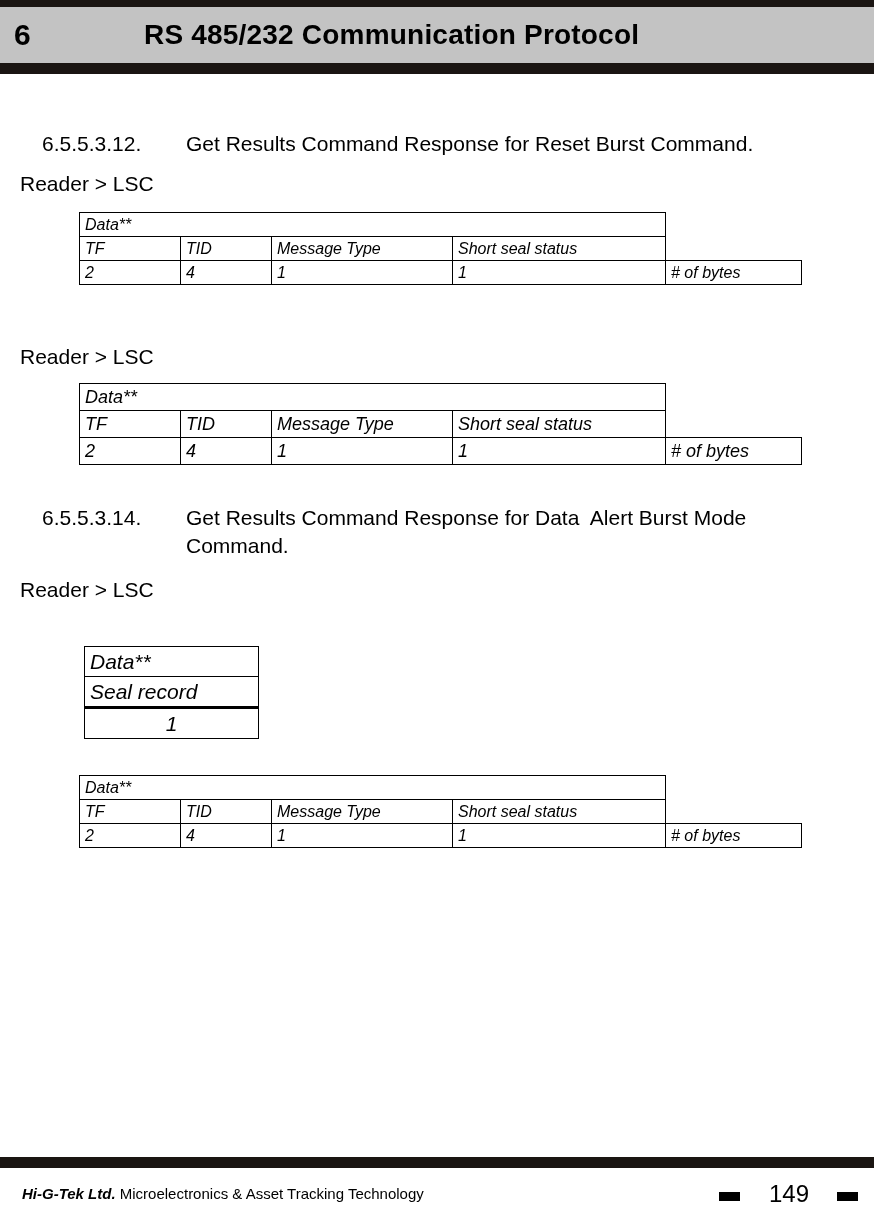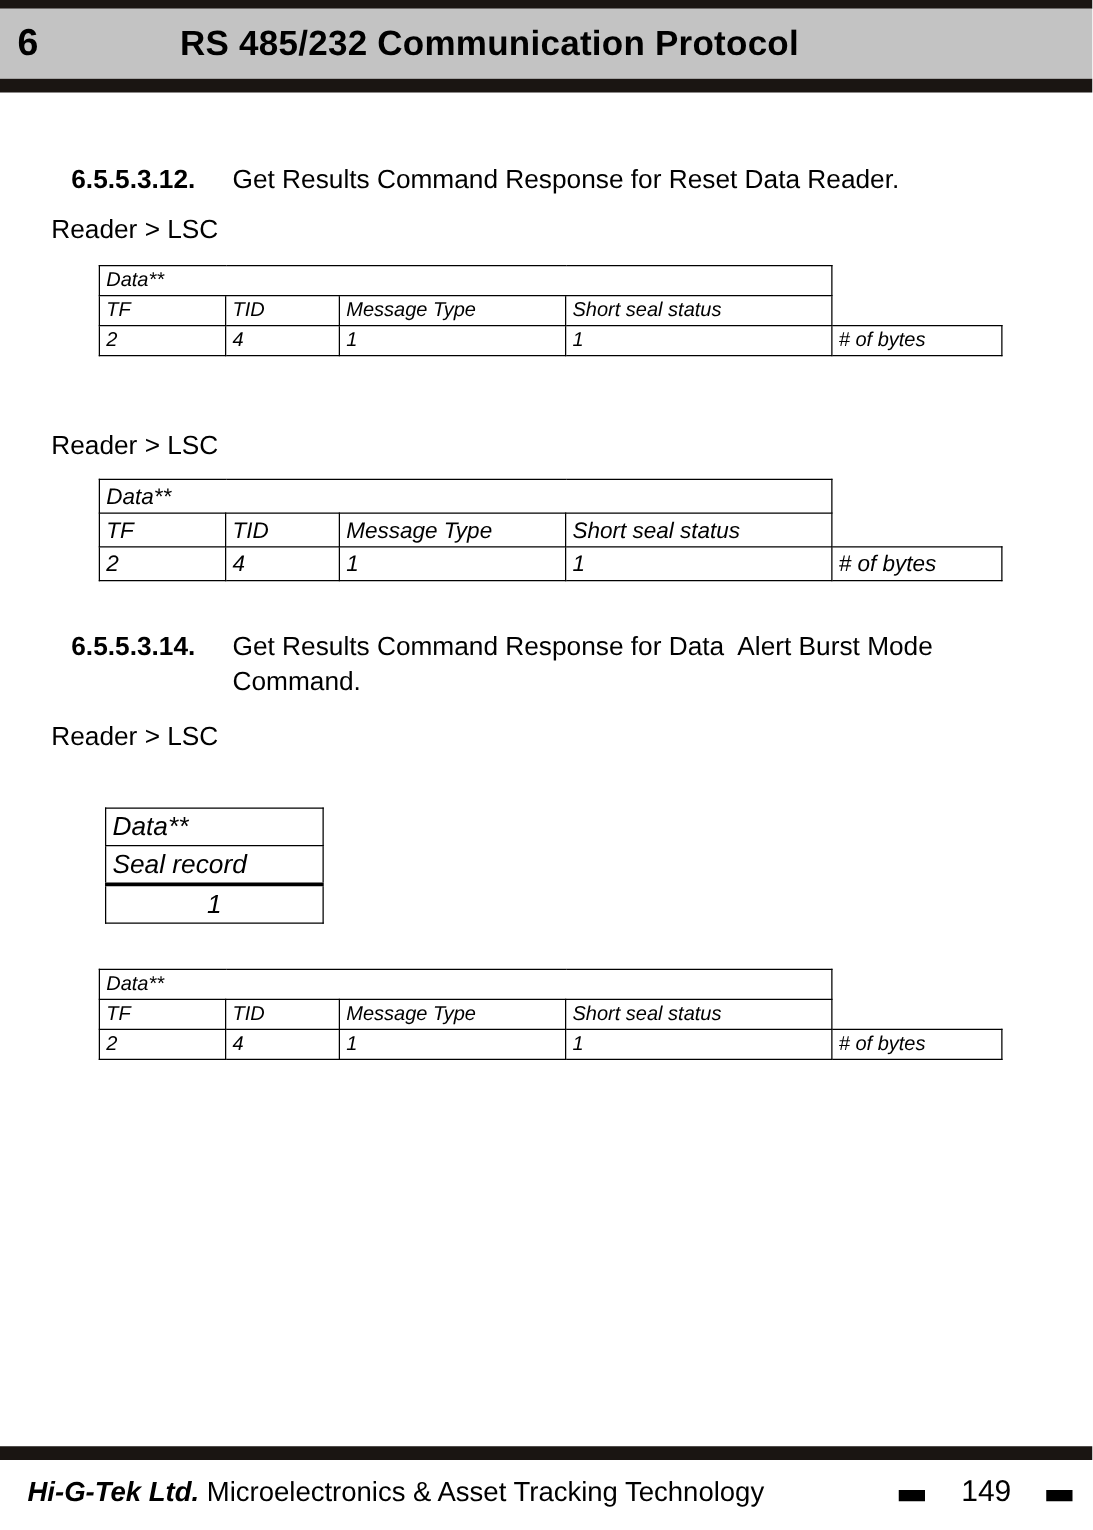--- a/index.html
+++ b/index.html
@@ -62,36 +62,35 @@
   .section-heading {
     position: relative;
     margin: 0;
     padding: 0;
     font-size: 21px;
     font-weight: normal;
     line-height: 28px;
   }
   .section-heading .sec-num {
     position: absolute;
-    left: 57px;
+    left: 42px;
     top: 0;
     white-space: nowrap;
-    font-weight: bold;
   }
   .section-heading .sec-text {
     display: block;
     margin-left: 186px;
     margin-right: 120px;
     white-space: pre-wrap;
   }
 
   .body-line {
     font-size: 21px;
     line-height: 28px;
-    margin-left: 41px;
+    margin-left: 20px;
     white-space: pre-wrap;
   }
 
   
   .proto-table {
     border-collapse: collapse;
     table-layout: fixed;
     margin-left: 79px;
     font-style: italic;
   }
@@ -137,21 +136,21 @@
   }
   .footer-row {
     position: absolute;
     left: 0; top: 1180px;
     width: 874px;
     height: 30px;
   }
   .footer-brand {
     position: absolute;
     left: 22px; top: 0;
-    font-size: 22px;
+    font-size: 15px;
     line-height: 28px;
     white-space: nowrap;
   }
   .footer-brand .brand-name {
     font-weight: bold;
     font-style: italic;
   }
   .footer-marker {
     position: absolute;
     top: 12px;
@@ -175,21 +174,21 @@
 <div class="header-band"></div>
 <div class="header-chapter-num">6</div>
 <div class="header-title">RS 485/232 Communication Protocol</div>
 <div class="header-rule-bottom"></div>
 
 <div class="content">
 
   <div style="height:56px"></div>
   <div class="section-heading">
     <span class="sec-num">6.5.5.3.12.</span>
-    <span class="sec-text">Get Results Command Response for Reset Data Reader.</span>
+    <span class="sec-text">Get Results Command Response for Reset Burst Command.</span>
   </div>
 
   <div style="height:12px"></div>
   <div class="body-line">Reader &gt; LSC</div>
 
   <div style="height:14px"></div>
   <table class="proto-table table-wide size-sm">
     <colgroup>
       <col class="c-tf">
         <col class="c-tid">

